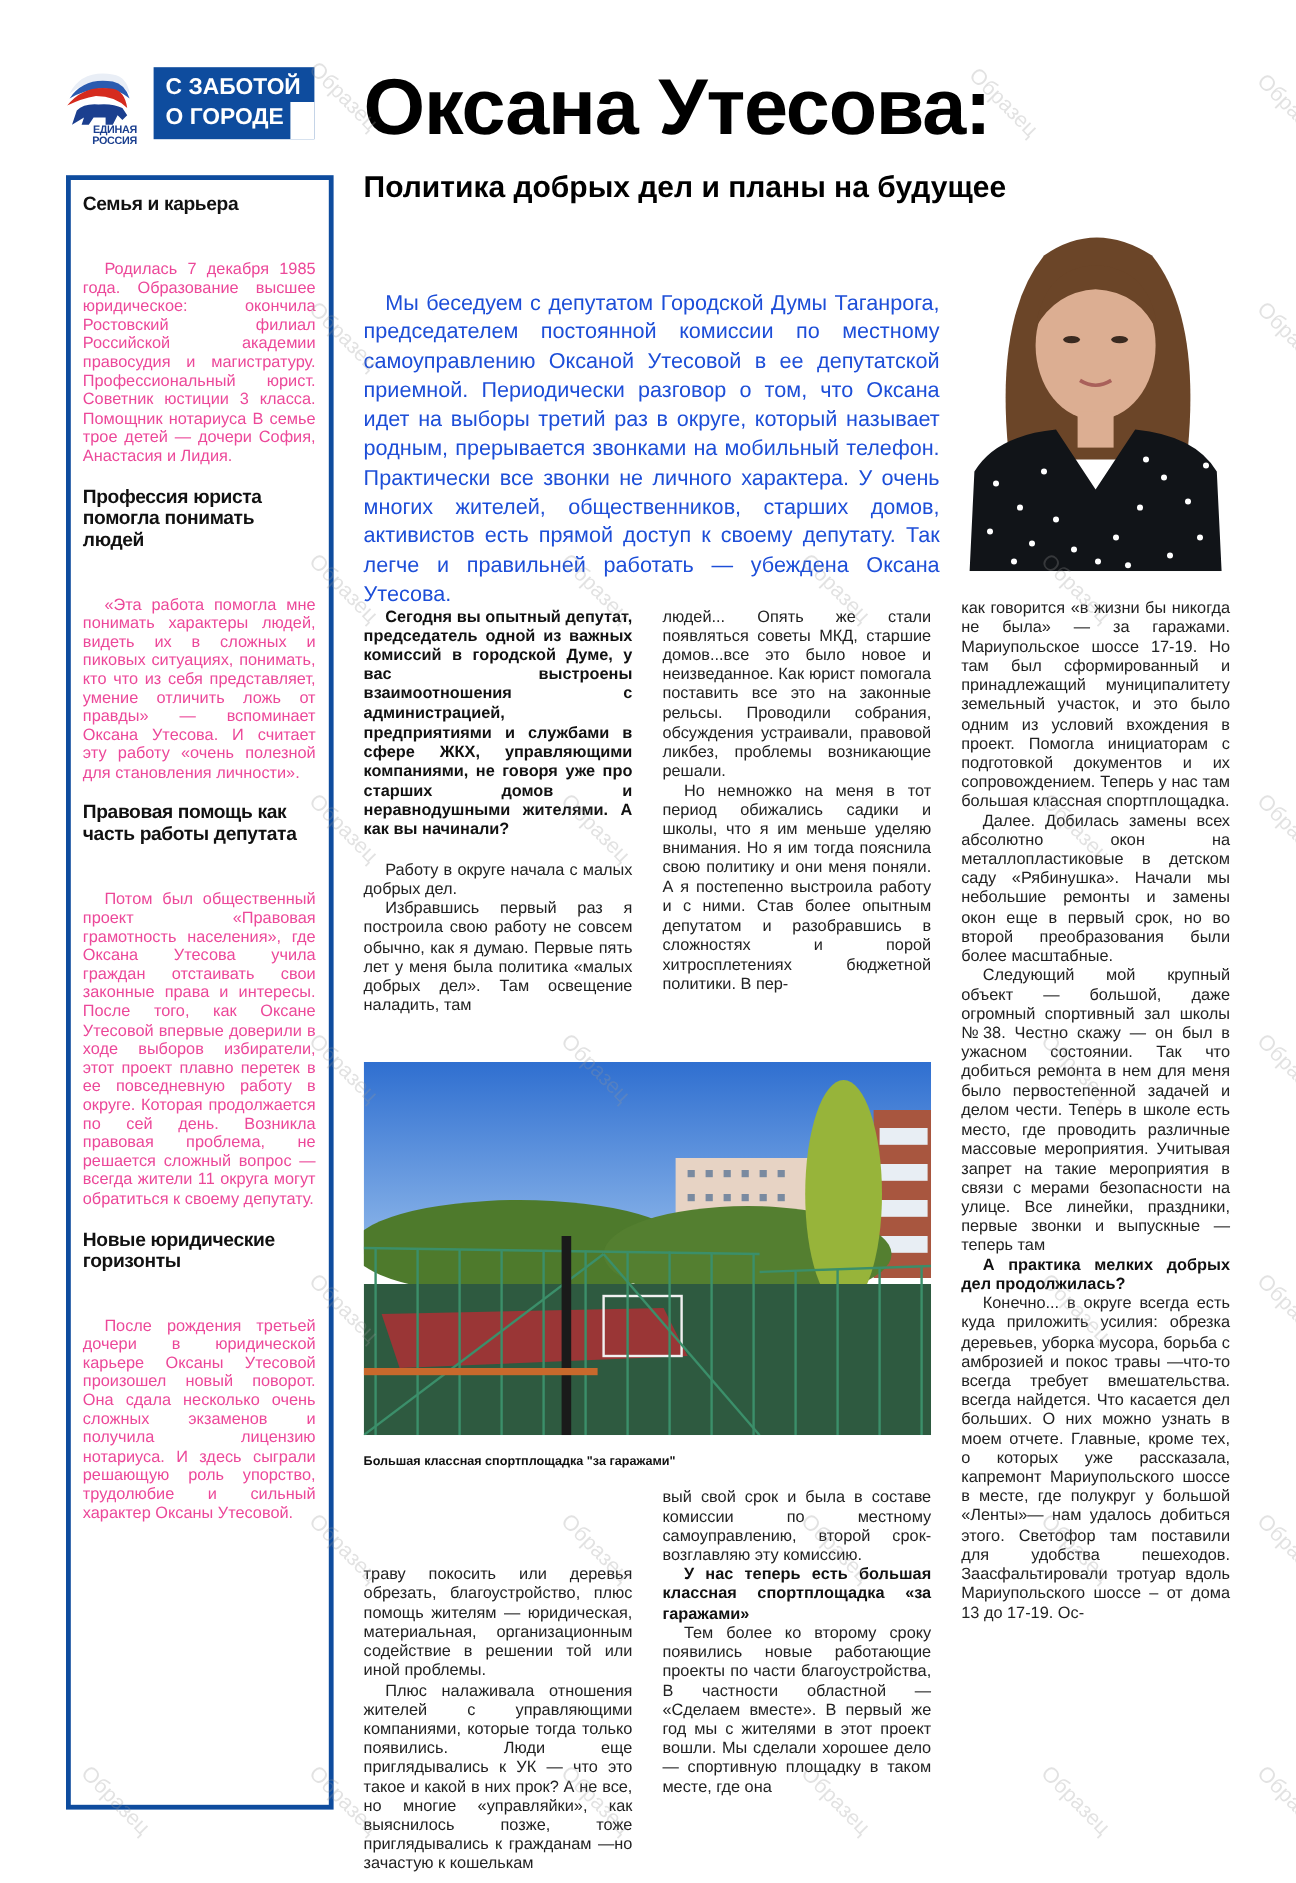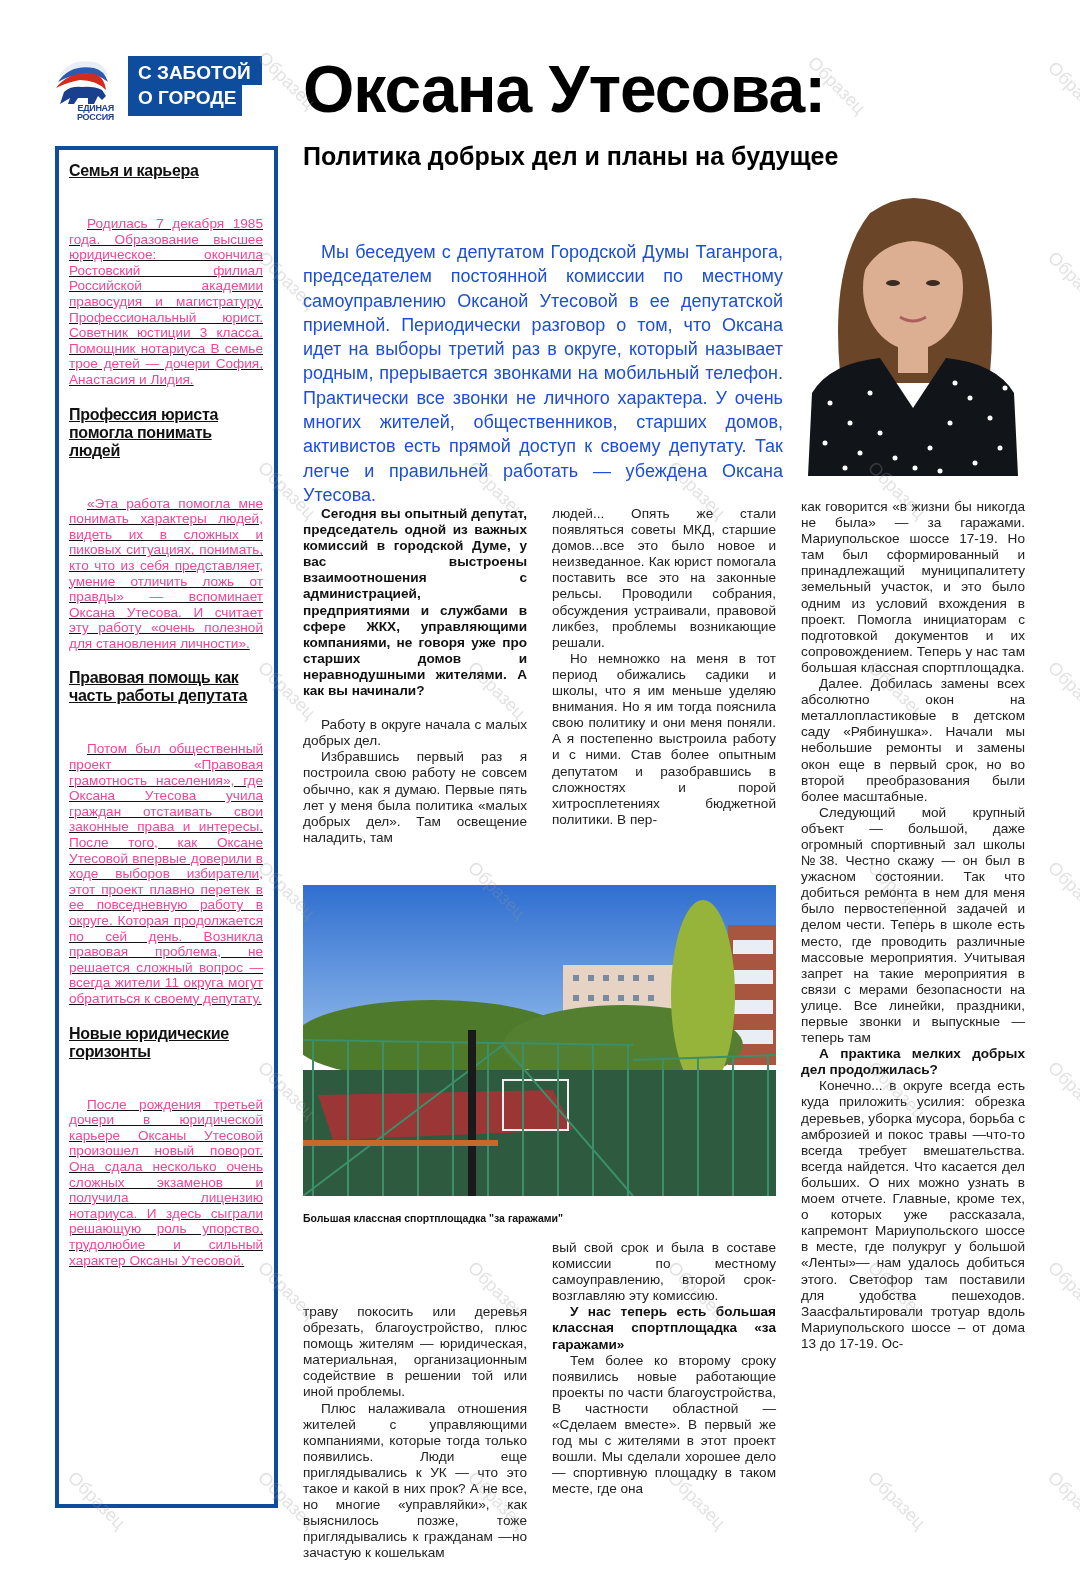--- a/index.html
+++ b/index.html
@@ -14,21 +14,21 @@
   .title { position: absolute; left: 303px; top: 50px; font-size: 66px; font-weight: bold; letter-spacing: -1px; line-height: 78px; color: #000; white-space: nowrap; }
   .subtitle { position: absolute; left: 303px; top: 134px; width: 600px; font-size: 25px; font-weight: bold; line-height: 45px; color: #000; }
 
   .lead { position: absolute; left: 303px; top: 240px; width: 480px; font-size: 18px; line-height: 24.3px; text-align: justify; text-indent: 18px; color: #1d4ed8; }
 
   .portrait { position: absolute; left: 800px; top: 183px; width: 226px; height: 293px; overflow: hidden; background: #fff; }
 
   .sidebar { position: absolute; left: 55px; top: 146px; width: 223px; height: 1362px; border: 4px solid #0e4c9e; padding: 12px 11px 0 10px; }
   .sidebar h3 { font-size: 16px; font-weight: bold; line-height: 18px; color: #111; margin: 0 0 14px 0; letter-spacing: -0.3px; }
   .sidebar p { font-size: 13.6px; line-height: 15.6px; text-align: justify; text-indent: 18px; color: #ec4899; margin-top: 36px; }
-  .sidebar section { margin-bottom: 18px; text-decoration: underline; }
+  .sidebar section { margin-bottom: 18px; }
 
   .col { position: absolute; font-size: 13.6px; line-height: 16.1px; text-align: justify; color: #222; }
   .col p { text-indent: 18px; }
   .col p.q, .col p.h { font-weight: bold; color: #111; }
   .col1 { left: 303px; top: 506px; width: 224px; }
   .col2 { left: 552px; top: 506px; width: 224px; }
   .col3 { left: 801px; top: 499px; width: 224px; }
   .col4 { left: 303px; top: 1304px; width: 224px; }
   .col5 { left: 552px; top: 1240px; width: 224px; }
   .q { margin-bottom: 18px; }

